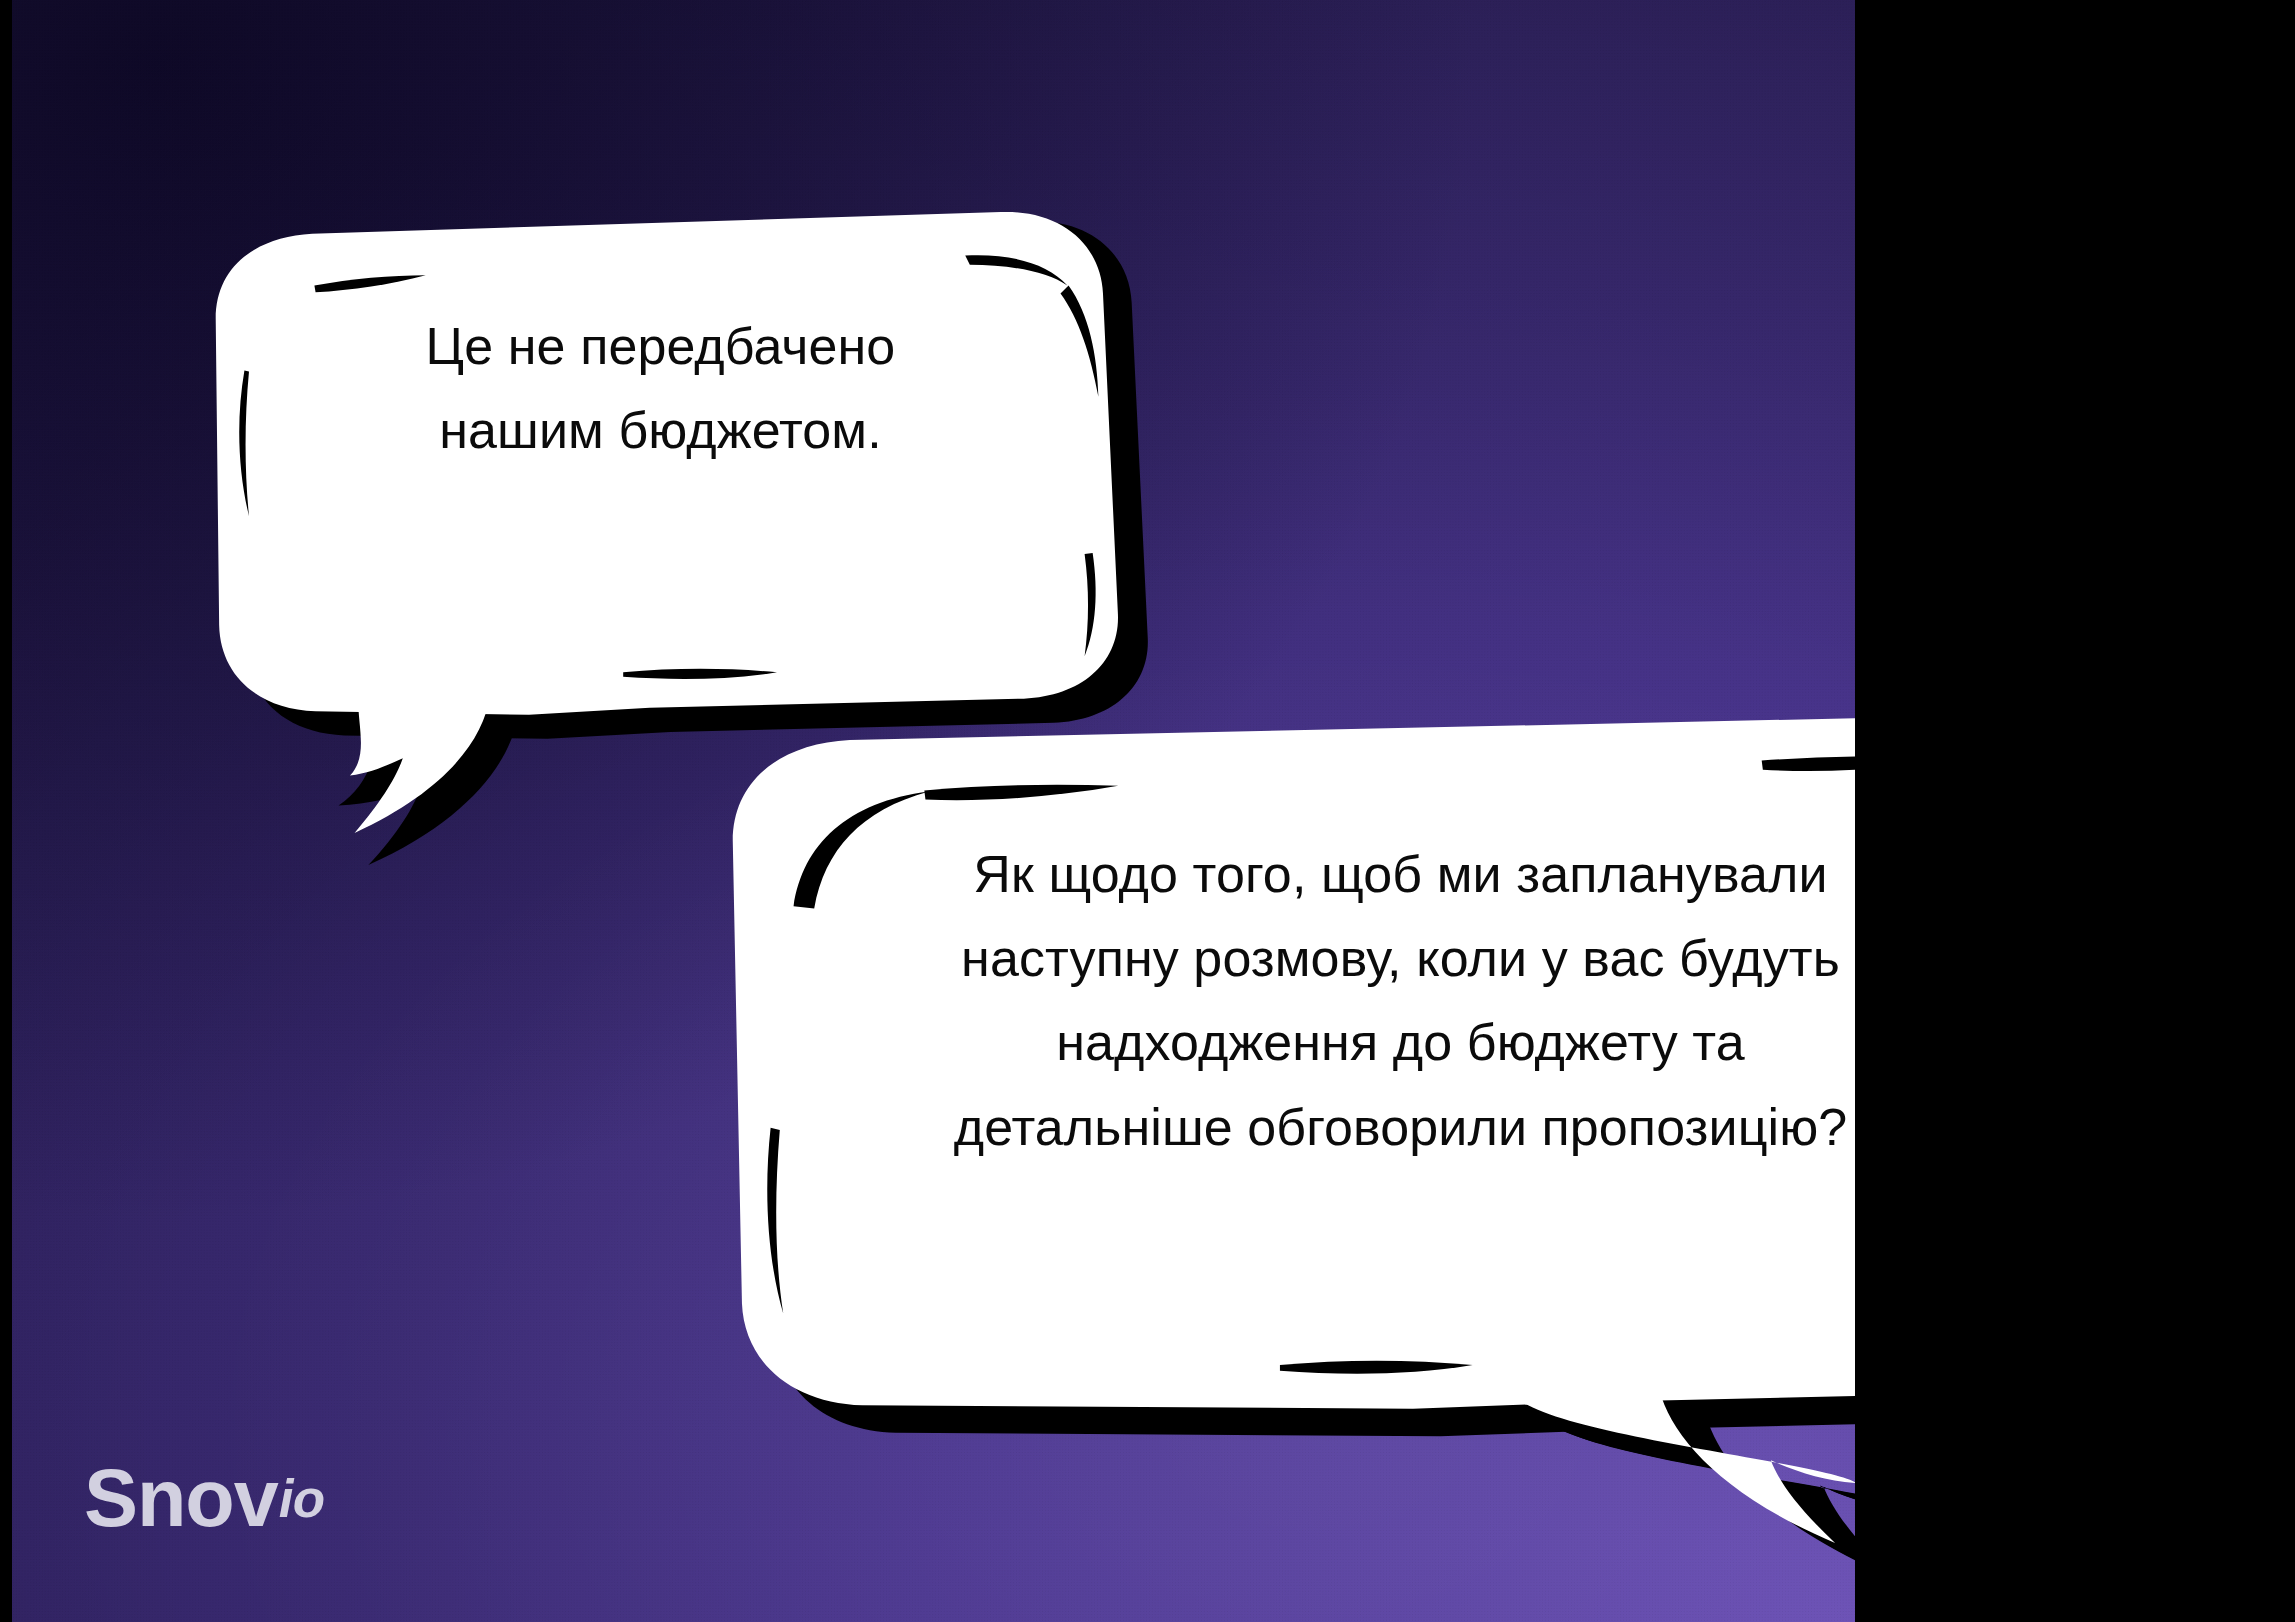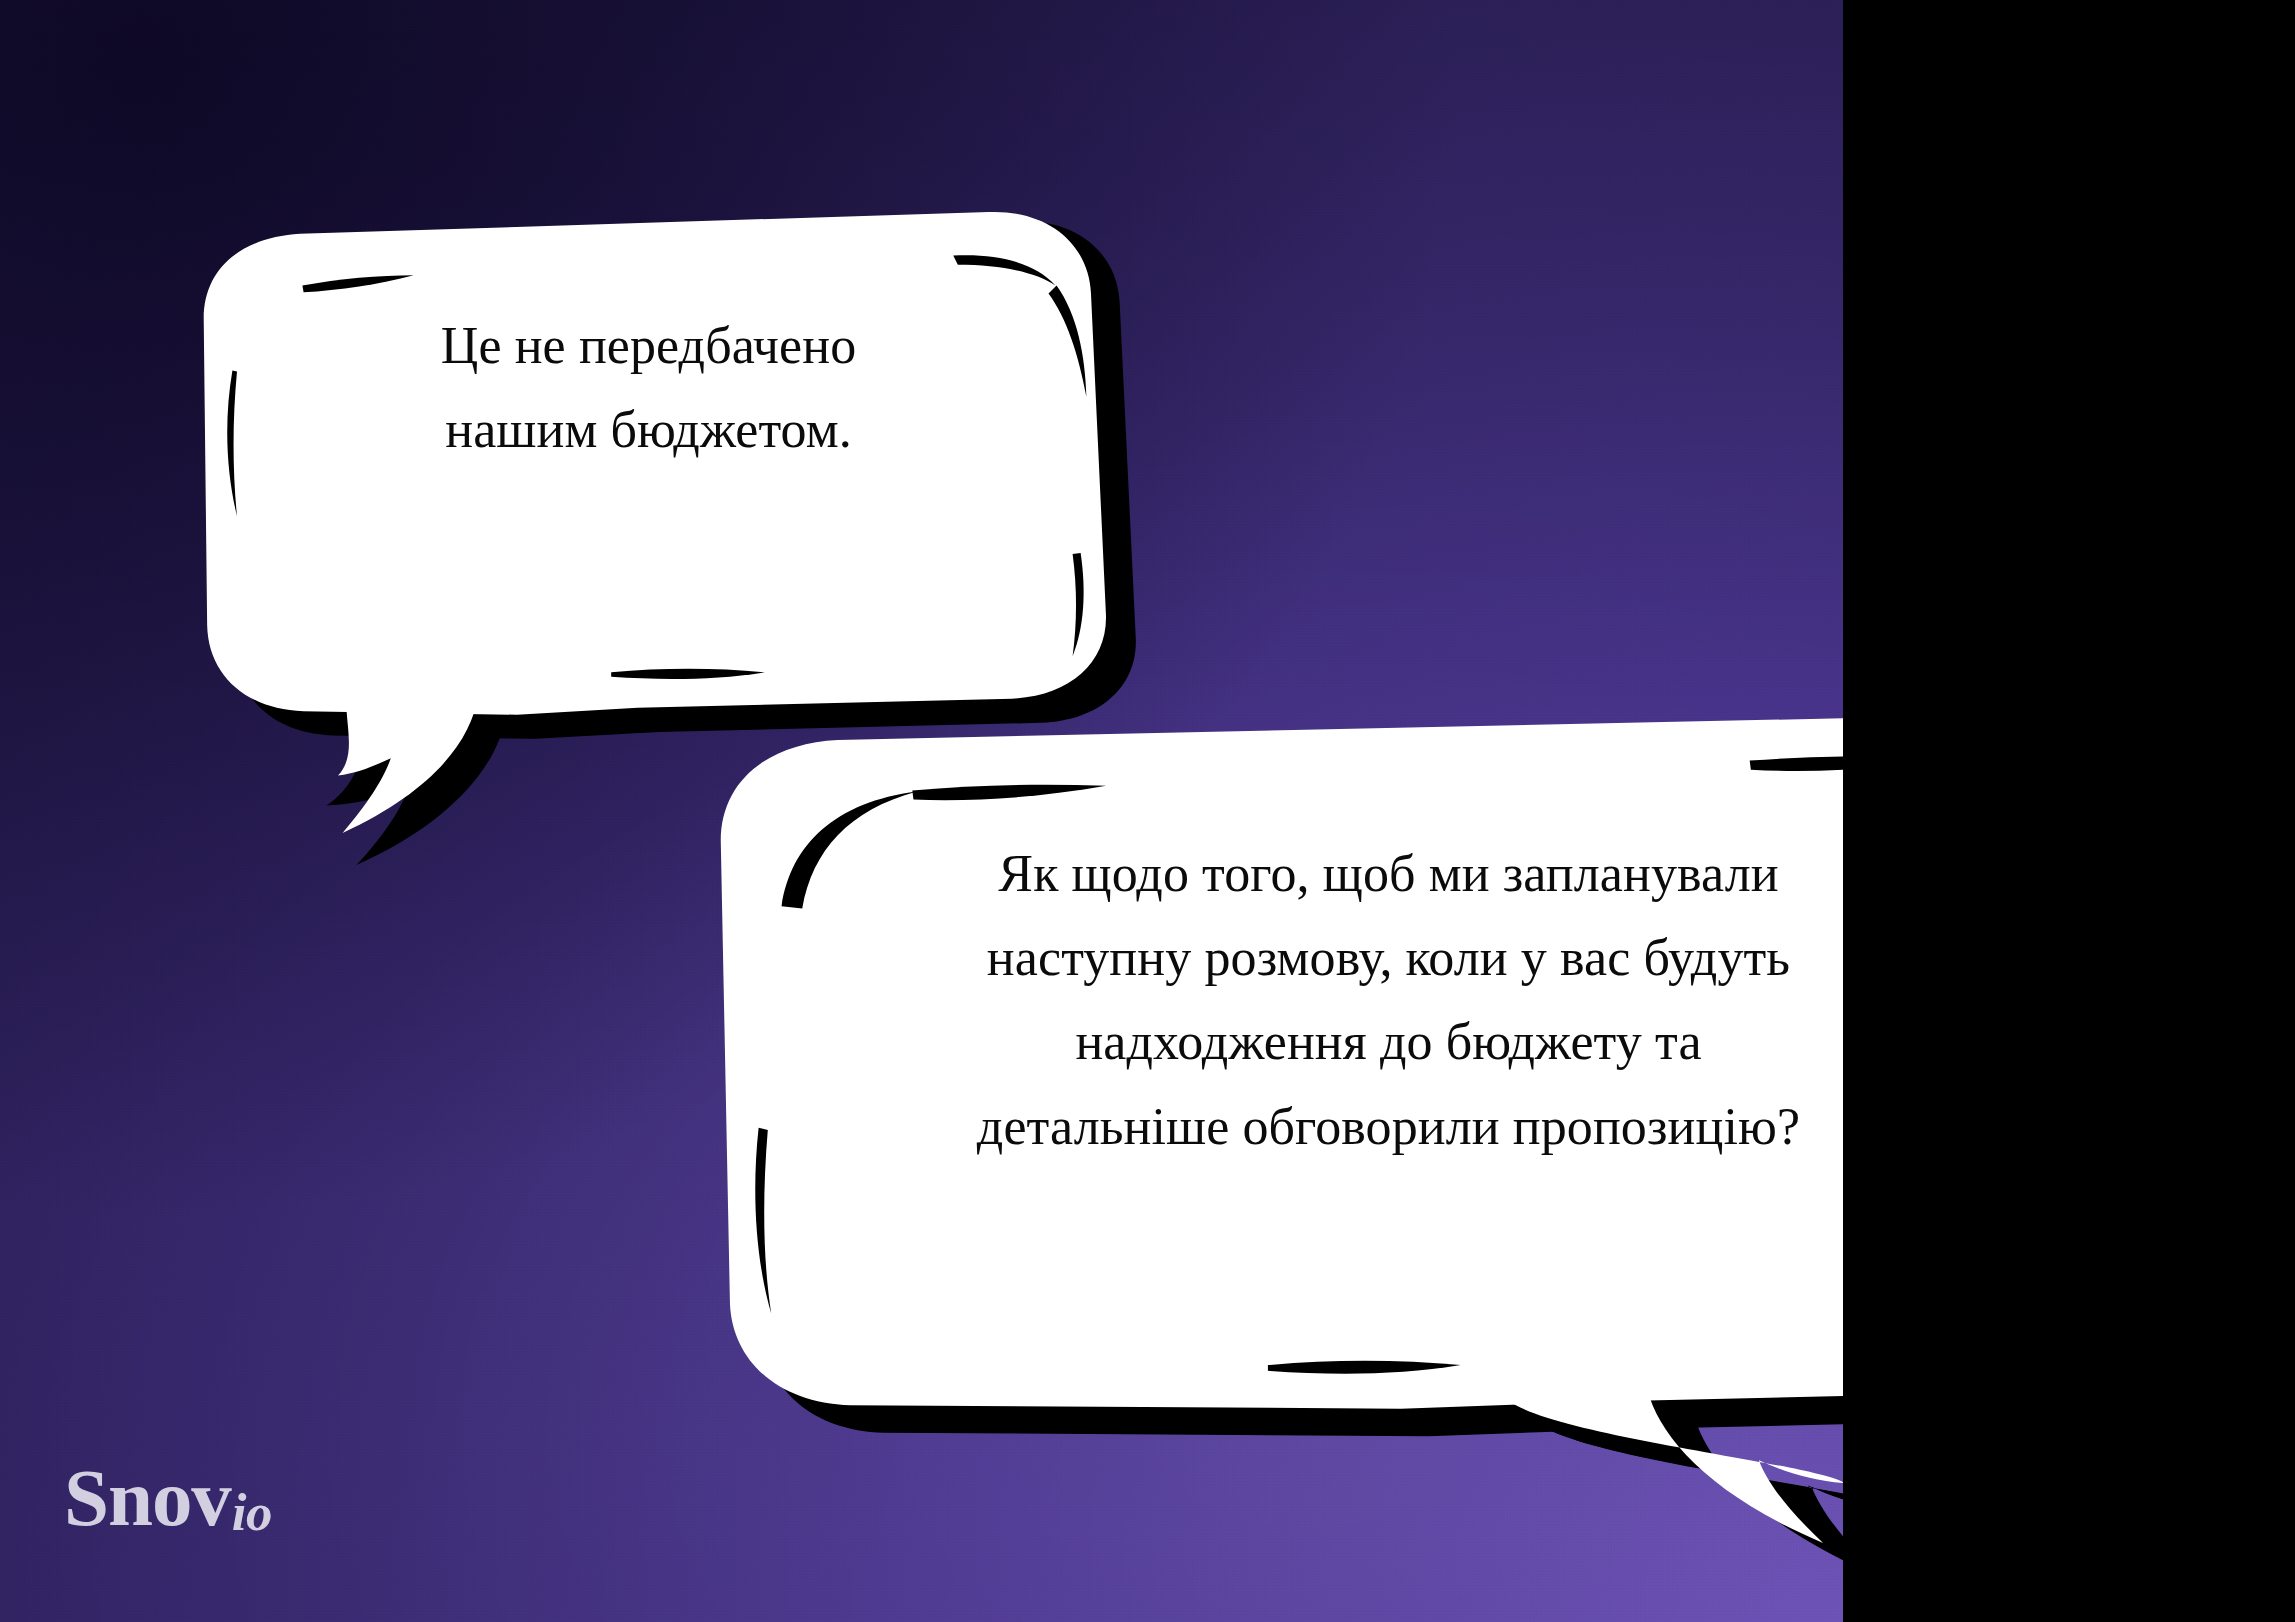--- a/index.html
+++ b/index.html
@@ -5,21 +5,22 @@
   html, body {
     margin: 0;
     padding: 0;
     background: #000;
   }
   #stage {
     position: relative;
     width: 1843px;
     height: 1623px;
     overflow: hidden;
-    font-family: Liberation Serif, serif;
+    font-family: Liberation Sans, sans-serif;
+    margin-left: 12px;
   }
 
   
   .bg-gradient {
     position: absolute;
     inset: 0;
     background:
       radial-gradient(115% 115% at 8% 4%, rgba(16,10,44,0.95) 0%, rgba(16,10,44,0.55) 28%, rgba(16,10,44,0.0) 62%),
       radial-gradient(120% 120% at 100% 100%, #6a4fb5 0%, #5b43a4 18%, #4b3690 42%, #3a2a72 68%, #2b1f58 100%),
       linear-gradient(128deg, #1b1440 0%, #241a52 22%, #362867 48%, #4a3791 72%, #6149a8 100%);
@@ -67,24 +68,24 @@
     top: 832px;
     width: 1251px;
     font-size: 52px;
     line-height: 1.62;
     text-align: center;
   }
 
   
   #brand-logo {
     position: absolute;
-    left: 64px;
+    left: 72px;
     top: 1458px;
     display: flex;
-    align-items: flex-end;
+    align-items: center;
     color: #d2d0e0;
     user-select: none;
   }
   #brand-logo .word-main {
     font-size: 81px;
     font-weight: bold;
     letter-spacing: -1.1px;
     line-height: 1;
   }
   #brand-logo .word-tld {

